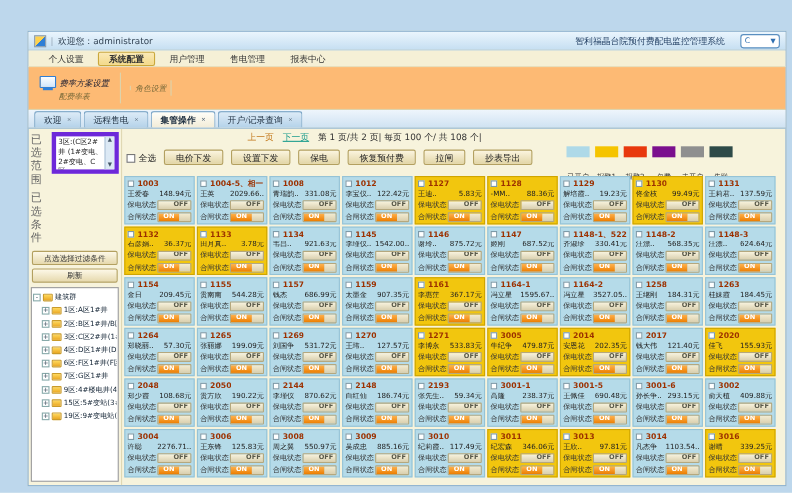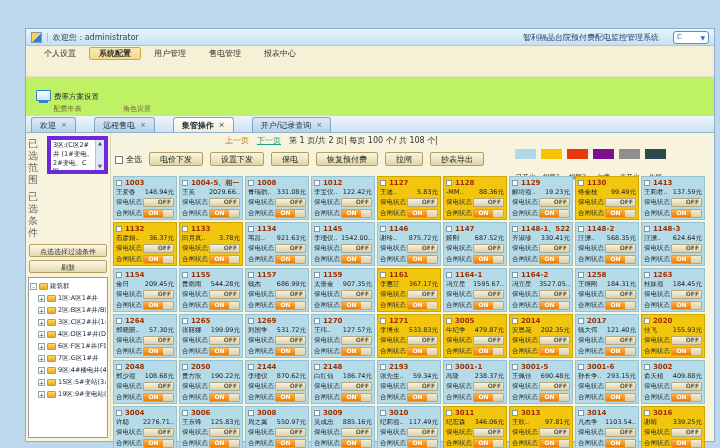--- a/index.html
+++ b/index.html
@@ -8,34 +8,34 @@
   .window{position:absolute;left:25px;top:28px;width:690px;height:414px;background:#f7f3dc;border:1px solid #89b0d0;box-sizing:border-box;display:flex;flex-direction:column;}
   
   .titlebar{height:16px;flex:none;background:linear-gradient(#eaf5fd,#c6dff2);display:flex;align-items:center;gap:4px;padding:0 5px;border-bottom:1px solid #a8c8e0;}
   .tbicon{width:9px;height:9px;flex:none;background:linear-gradient(135deg,#ffd24d 50%,#2f7fd6 50%);border:1px solid #8899aa;}
   .tdiv{color:#9ab;font-size:8px;}
   .welcome{font-size:8px;color:#345;}
   .apptitle{margin-left:auto;font-size:8px;color:#1d3a5f;padding-right:10px;white-space:nowrap;}
   .combo{width:28px;height:11px;flex:none;border:1px solid #5a8fc0;border-radius:3px;background:#fff;display:flex;align-items:center;justify-content:space-between;padding:0 3px;font-size:7px;color:#2f6fb0;}
   .combo .chev{font-size:6px;}
   
-  .menubar{height:31px;flex:none;display:flex;align-items:flex-start;gap:3px;padding:1px 8px;background:#f5f0d6;border-bottom:1px solid #e7dfbd;box-sizing:border-box;}
+  .menubar{height:15px;flex:none;display:flex;align-items:center;gap:3px;padding:1px 8px;background:#f5f0d6;border-bottom:1px solid #e7dfbd;box-sizing:border-box;}
   .mtab{padding:1px 10px;font-size:8px;color:#333;border-radius:2px;white-space:nowrap;}
   .mtab.act{font-weight:bold;background:linear-gradient(#fbe9b6,#f3d98a);border:1px solid #caa83c;padding:0 9px;}
   
-  .ribbon{height:38px;flex:none;background:#bef264;display:flex;align-items:flex-end;border-bottom:1px solid #ddd3ac;}
+  .ribbon{height:38px;flex:none;background:#fdba74;display:flex;align-items:center;border-bottom:1px solid #ddd3ac;font-style:italic;}
   .rgroup{display:flex;flex-direction:column;justify-content:space-between;border-right:1px solid #ddd3ac;padding:3px 4px 1px;}
   .ritems{display:flex;align-items:center;}
   .ritem{display:flex;align-items:center;gap:3px;padding:0 6px;}
   .mon{width:13px;height:9px;flex:none;border:1px solid #2f7fd6;background:linear-gradient(#fdfeff,#cfe5fb);border-radius:1px;position:relative;margin-bottom:3px;}
   .mon::after{content:"";position:absolute;left:2px;right:2px;bottom:-3px;height:2px;background:#2f7fd6;}
   .rlabel{font-size:7.5px;color:#223;white-space:nowrap;}
   .rcap{text-align:center;font-size:7px;color:#7a6a3a;}
   
-  .doctabs{height:17px;flex:none;display:flex;align-items:flex-end;gap:18px;padding:2px 5px 0;background:linear-gradient(#eef5fc,#cfe2f2);border-bottom:1px solid #8fb4d2;box-sizing:border-box;}
+  .doctabs{height:17px;flex:none;display:flex;align-items:flex-end;gap:2px;padding:2px 5px 0;background:linear-gradient(#eef5fc,#cfe2f2);border-bottom:1px solid #8fb4d2;box-sizing:border-box;font-family:Liberation Serif, serif;}
   .dtab{display:flex;align-items:center;gap:5px;height:14px;padding:0 8px;font-size:8px;color:#234;border:1px solid #7fa8c8;border-bottom:none;border-radius:3px 3px 0 0;background:linear-gradient(#ddebf7,#b4d2e9);white-space:nowrap;}
   .dtab.act{background:linear-gradient(#fffef8,#f2ecd8);font-weight:bold;}
   .dclose{font-size:7px;color:#567;}
   
   .content{flex:1;display:flex;min-height:0;}
   .sidebar{width:85px;flex:none;display:flex;flex-direction:column;padding:2px 1px;box-sizing:border-box;border-right:1px solid #e0d8b4;}
   .srow{display:flex;gap:2px;margin:1px 1px 2px;}
   .slab{width:17px;flex:none;font-size:10px;color:#666;line-height:1.2;padding-top:2px;}
   .sbox{flex:1;background:#fff;border:4px solid #6d28d9;font-size:6.5px;color:#222;line-height:1.35;padding:1px 9px 1px 2px;position:relative;overflow:hidden;}
   .sbox.h1{height:28px;}
@@ -437,21 +437,21 @@
                 <span class="slabel">合闸状态</span>
                 <span class="tog on">
                   <i class="onseg">ON</i>
                   <i class="knob"></i>
                 </span>
               </div>
             </div>
             <div class="card">
               <div class="chead">
                 <span class="cb"></span>
-                <span class="num">1413</span>
+                <span class="num">1131</span>
               </div>
               <div class="cline">
                 <span class="cname">王莉君..</span>
                 <span class="cbal">137.59元</span>
               </div>
               <div class="cline">
                 <span class="slabel">保电状态</span>
                 <span class="tog off">
                   <i class="tx">OFF</i>
                 </span>

